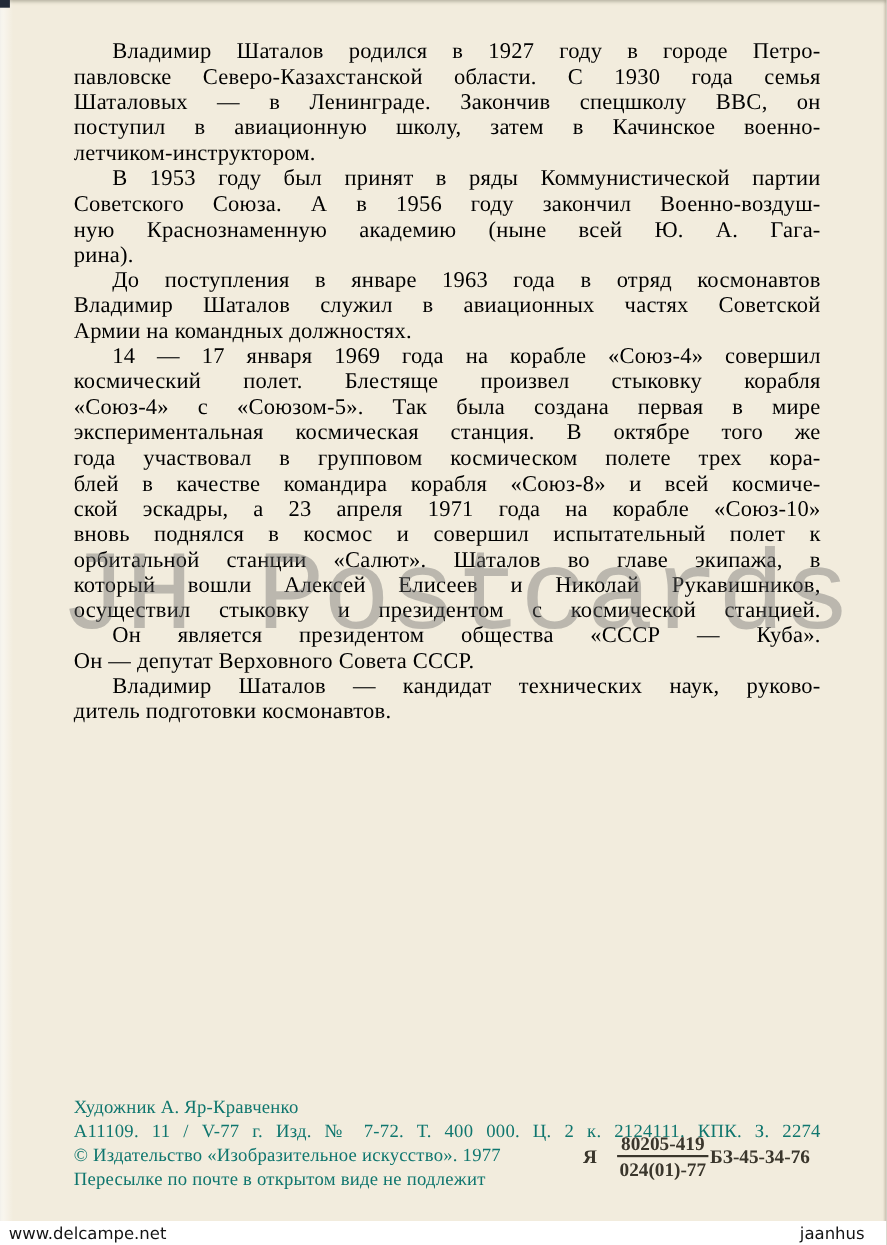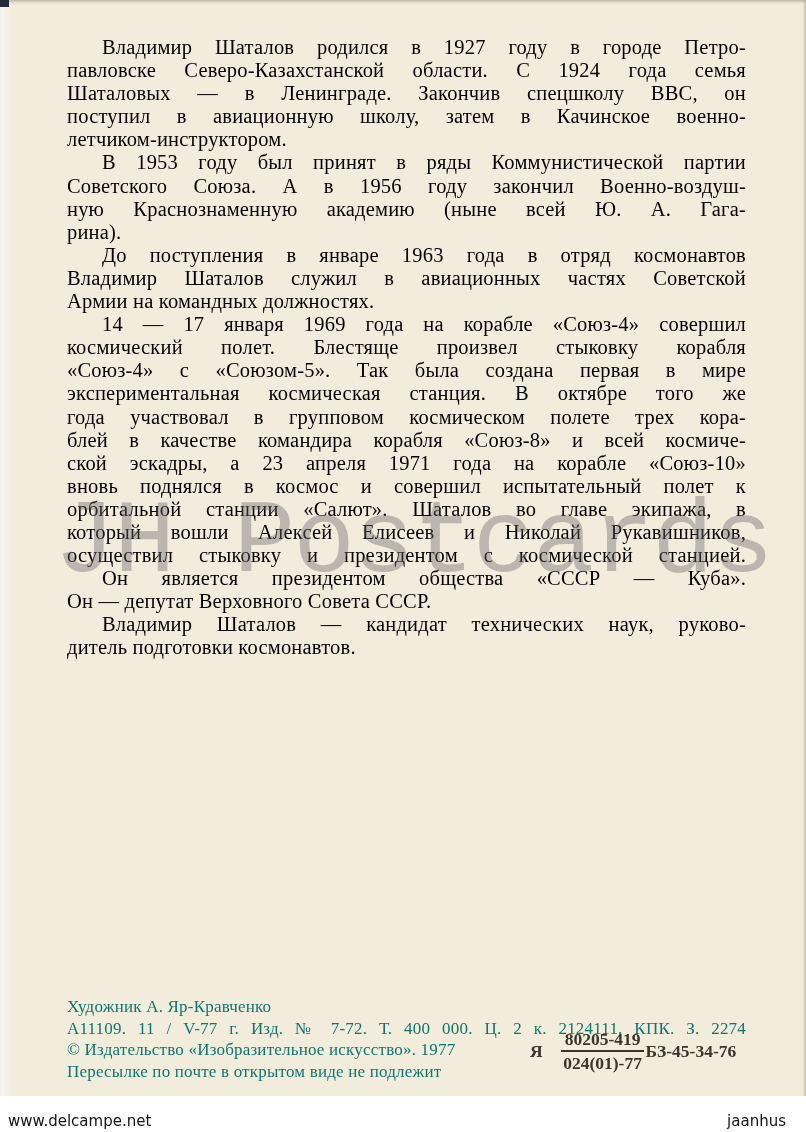--- a/index.html
+++ b/index.html
@@ -53,39 +53,39 @@
   .wm-center{
     position:absolute;left:54px;top:492px;
     font-family:Liberation Mono, monospace;
     font-size:103px;line-height:1;
     letter-spacing:-2px;
     white-space:nowrap;
     color:rgba(105,105,105,.40);
     pointer-events:none;
   }
   .bottom-strip{
-    position:absolute;left:0;bottom:0;width:806px;height:36px;
+    position:absolute;left:0;bottom:0;width:806px;height:22px;
     background:#ffffff;
     font-family:"DejaVu Sans",sans-serif;
     font-size:15px;line-height:22px;color:#141414;
   }
   .bottom-strip .wm-left{position:absolute;left:8px;bottom:0;}
   .bottom-strip .wm-right{position:absolute;right:20px;bottom:0;}
 </style>
 </head>
 <body>
 
 <div class="scan">
   <div class="edge-left"></div>
   <div class="corner-mark"></div>
 
   <div class="body-text">
       <div class="para">
         <div class="line indent">Владимир Шаталов родился в 1927 году в городе Петро-</div>
-        <div class="line">павловске Северо-Казахстанской области. С 1924 года семья</div>
+        <div class="line">павловске Северо-Казахстанской области. С 1930 года семья</div>
         <div class="line">Шаталовых — в Ленинграде. Закончив спецшколу ВВС, он</div>
         <div class="line">поступил в авиационную школу, затем в Качинское военно-</div>
         <div class="line endline">летчиком-инструктором.</div>
       </div>
       <div class="para">
         <div class="line indent">В 1953 году был принят в ряды Коммунистической партии</div>
         <div class="line">Советского Союза. А в 1956 году закончил Военно-воздуш-</div>
         <div class="line">ную Краснознаменную академию (ныне всей Ю. А. Гага-</div>
         <div class="line endline">рина).</div>
       </div>

